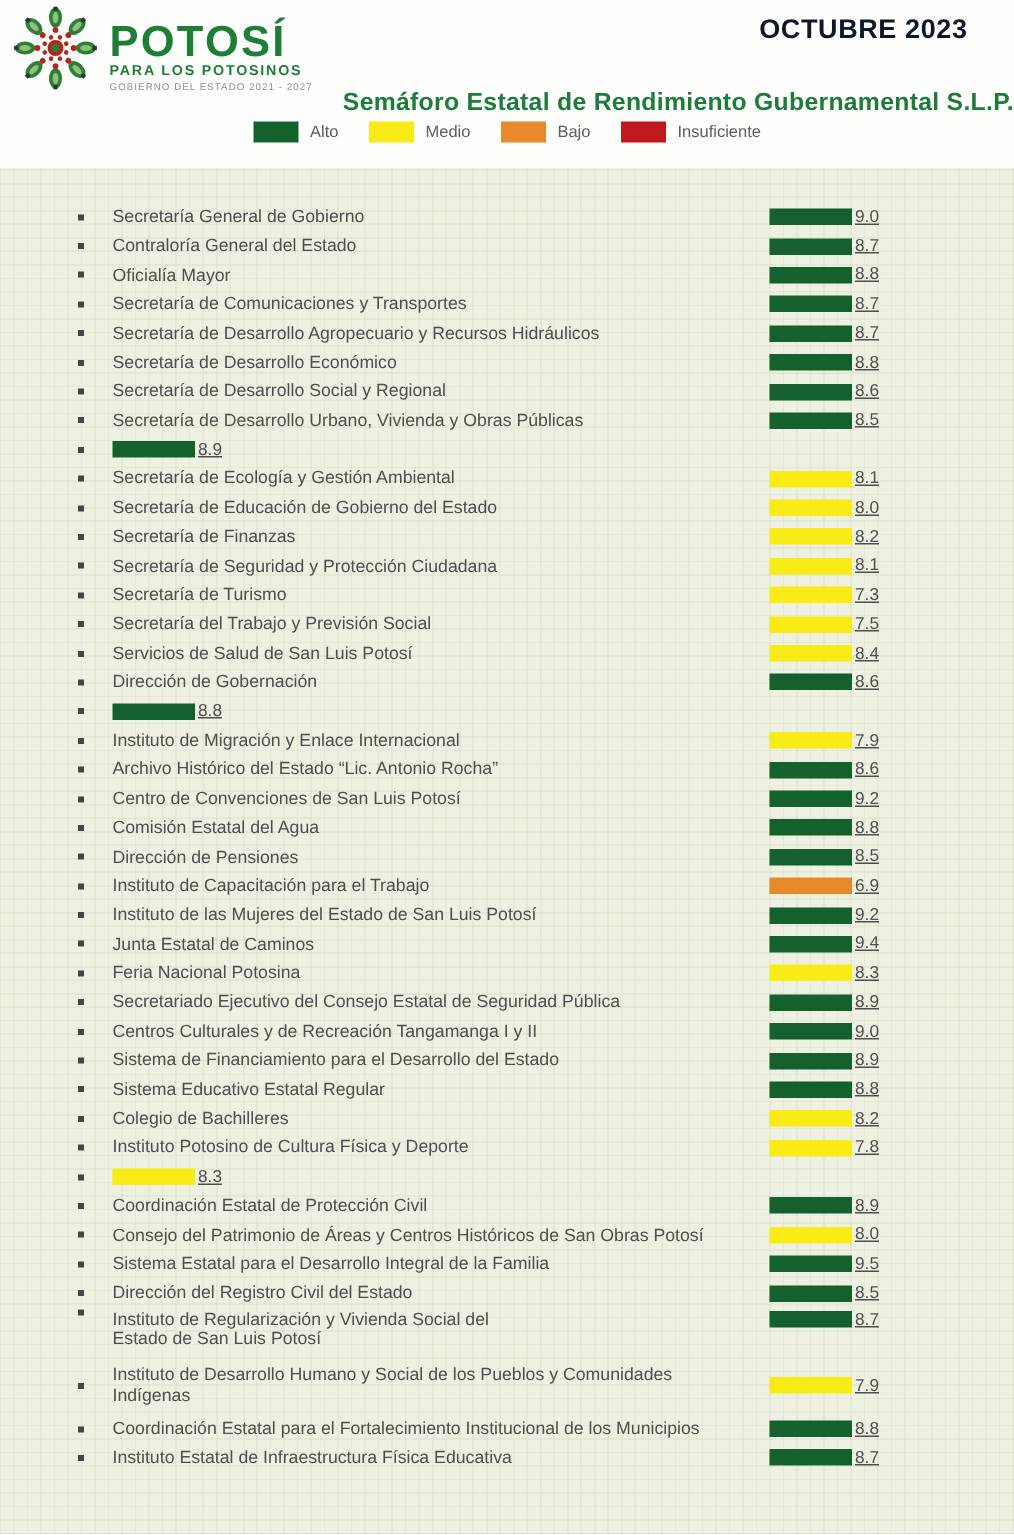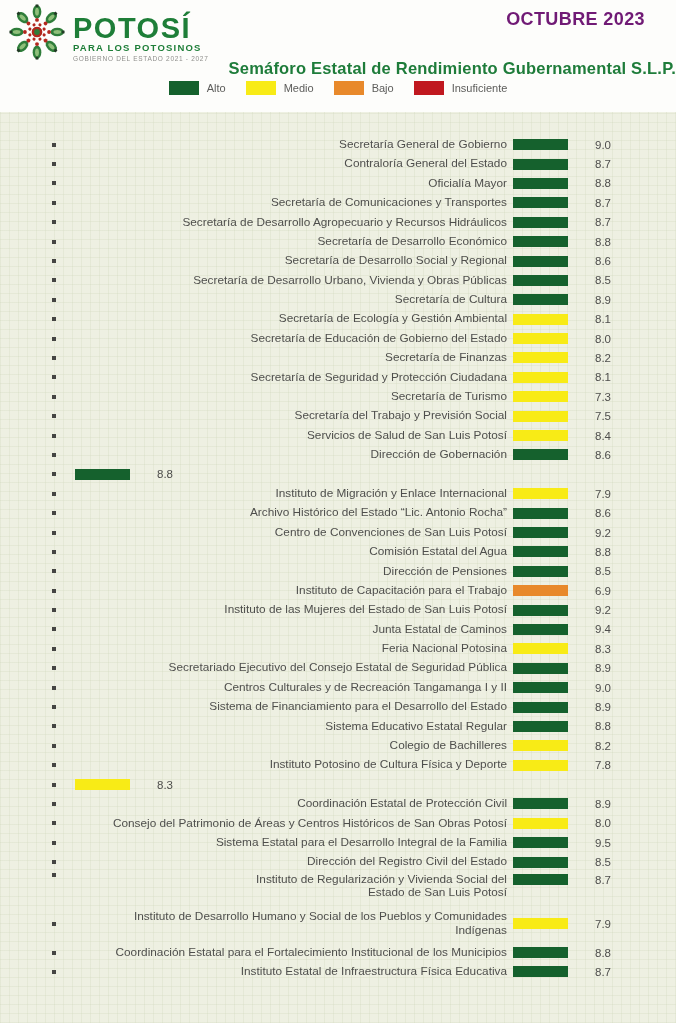--- a/index.html
+++ b/index.html
@@ -10,42 +10,42 @@
     background:#fdfdfb;
   }
 
   
   .header { position:relative; height:112px; background:#fdfdfb; }
   .logo { position:absolute; top:3px; left:8px; display:flex; align-items:flex-start; }
   .logo-text { margin-left:7px; padding-top:12px; }
   .logo-title { font-size:29px; font-weight:bold; color:#1e7e38; letter-spacing:1.5px; line-height:26px; }
   .logo-sub { font-size:9.5px; font-weight:bold; color:#1e7e38; letter-spacing:1.2px; margin-top:1px; }
   .logo-tag { font-size:6.5px; color:#8f8f8c; letter-spacing:0.7px; margin-top:2px; }
-  .period { position:absolute; top:9px; right:31px; font-size:18px; font-weight:bold; color:#701a75; letter-spacing:0.4px; }
+  .period { position:absolute; top:9px; right:31px; font-size:18px; font-weight:bold; color:#0f172a; letter-spacing:0.4px; }
   .main-title { position:absolute; top:59px; left:0; width:100%; text-align:right; font-size:16.5px; font-weight:bold; color:#1e7c3a; letter-spacing:0.2px; }
   .legend { position:absolute; top:81px; left:0; width:100%; display:flex; justify-content:center; gap:20px; }
   .legend-item { display:flex; align-items:center; gap:8px; }
   .legend-box { width:30px; height:14px; }
   .legend-label { font-size:11px; color:#5c5c5a; }
 
   
   .list {
     height:911px;
     background-color:#eef0e2;
     background-image:
       repeating-linear-gradient(90deg, rgba(205,213,184,.28) 0 1px, transparent 1px 9px),
       repeating-linear-gradient(0deg, rgba(205,213,184,.28) 0 1px, transparent 1px 9px);
     padding-top:23px;
   }
-  .row { display:flex; align-items:center; min-height:19.4px; padding-left:52px;text-align:right; }
+  .row { display:flex; align-items:center; min-height:19.4px; padding-left:52px; }
   .bullet { flex:0 0 4px; width:4px; height:4px; background:#454543; margin-right:19px; }
   .row-label { flex:1; font-size:11.8px; color:#4e4e4c; line-height:13.5px; white-space:pre-line; padding-right:6px; }
   .rating { flex:0 0 163px; display:flex; align-items:center; }
   .bar { width:55px; height:11px; }
-  .score { margin-left:9px; font-size:11.5px; color:#4e4e4c; width:34px; }
+  .score { margin-left:2px; font-size:11.5px; color:#4e4e4c; width:34px;text-decoration:underline; }
   .row.two-line { min-height:28px; }
   .row.align-top { align-items:flex-start; padding-top:1px; }
   .row.align-top .rating { margin-top:1px; }
   .row.gap-lg { margin-top:10px; }
   .row.gap-sm { margin-top:5px; }
 </style>
 </head>
 <body>
 
 <div class="page">
@@ -172,21 +172,20 @@
       <div class="row">
     <span class="bullet"></span>
     <span class="row-label">Secretaría de Desarrollo Urbano, Vivienda y Obras Públicas</span>
     <span class="rating">
       <span class="bar" style="background: rgb(21, 97, 45);"></span>
       <span class="score">8.5</span>
     </span>
   </div>
       <div class="row">
     <span class="bullet"></span>
-    <span class="row-label">Secretaría de Cultura</span>
     <span class="rating">
       <span class="bar" style="background: rgb(21, 97, 45);"></span>
       <span class="score">8.9</span>
     </span>
   </div>
       <div class="row">
     <span class="bullet"></span>
     <span class="row-label">Secretaría de Ecología y Gestión Ambiental</span>
     <span class="rating">
       <span class="bar" style="background: rgb(248, 235, 22);"></span>

